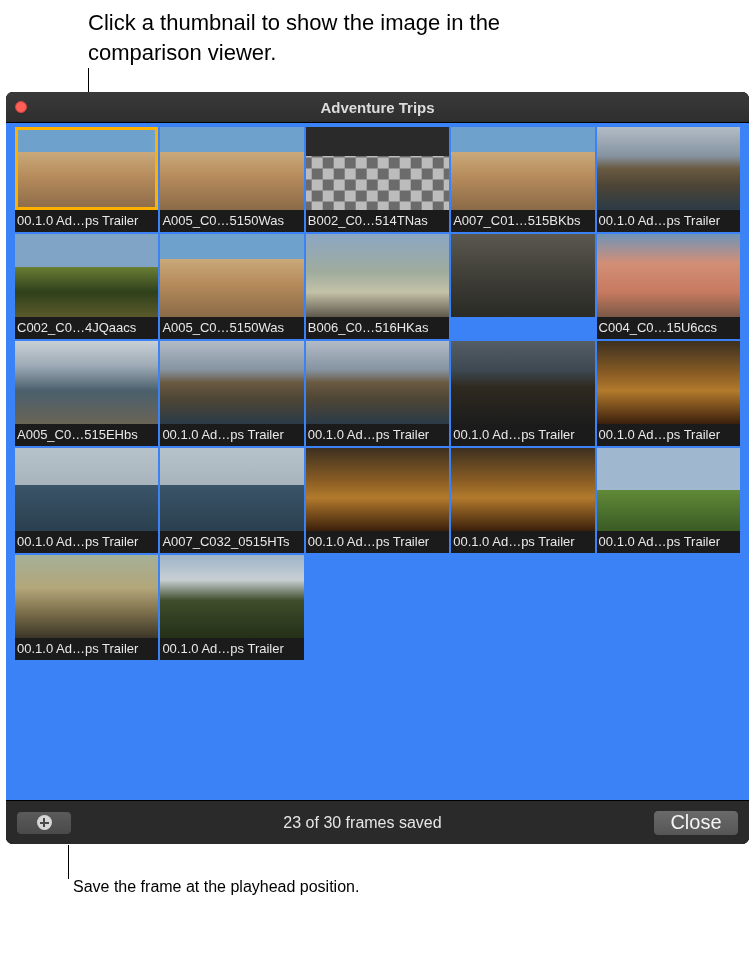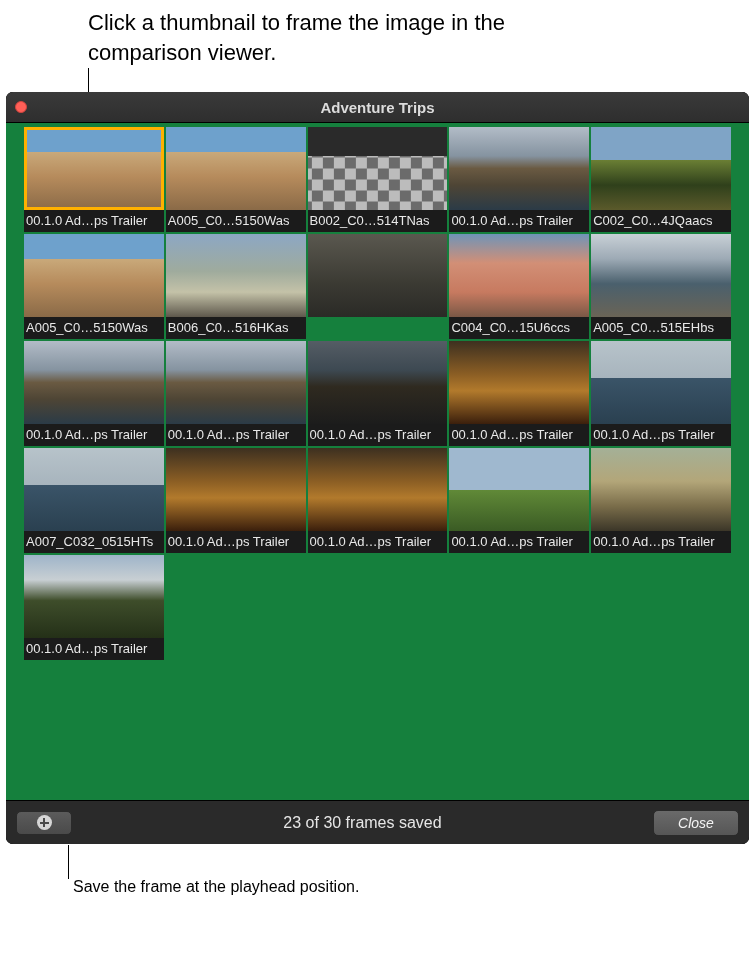--- a/index.html
+++ b/index.html
@@ -69,22 +69,22 @@
   .tl-btn { width: 12px; height: 12px; border-radius: 50%; }
   .tl-close { background: #ff5f57; border: 0.5px solid #d0443e; }
   .win-title {
     flex: 1;
     text-align: center;
     font-size: 15px;
     color: #dcdcdc;
     font-weight: bold;
   }
   .grid-area {
-    background: #15803d;
-    padding: 4px 18px;
+    background: #3b82f6;
+    padding: 4px 9px;
     flex: 1;
     overflow: auto;
   }
   .grid {
     display: grid;
     grid-template-columns: repeat(5, 1fr);
     gap: 2px 2px;
   }
   .thumb {
     position: relative;
@@ -170,31 +170,30 @@
     color: #e6e6e6;
     font-size: 16px;
   }
   .close-btn {
     min-width: 86px;
     height: 26px;
     background: linear-gradient(#6a6a6a,#565656);
     border: 1px solid #2a2a2a;
     border-radius: 5px;
     color: #f3f3f3;
-    font-size: 14px;
+    font-size: 20px;
     display:flex; align-items:center; justify-content:center;
     cursor:pointer;
     padding: 0 14px;
-    font-style: italic;
   }
 </style>
 </head>
 <body>
 
-<div class="annotation-top">Click a thumbnail to frame the image in the comparison viewer.</div>
+<div class="annotation-top">Click a thumbnail to show the image in the comparison viewer.</div>
 <div class="callout-line-top"></div>
 
 <div class="annotation-bottom">Save the frame at the playhead position.</div>
 <div class="callout-line-bottom"></div>
 
 <div class="window">
   <div class="titlebar">
     <div class="traffic">
       <div class="tl-btn tl-close"></div>
     </div>
@@ -207,20 +206,24 @@
           <div class="thumb-img im-buildings"></div>
           <div class="thumb-label">00.1.0 Ad…ps Trailer</div>
         </div>
         <div class="thumb">
           <div class="thumb-img im-buildings"></div>
           <div class="thumb-label">A005_C0…5150Was</div>
         </div>
         <div class="thumb">
           <div class="thumb-img im-checker"></div>
           <div class="thumb-label">B002_C0…514TNas</div>
+        </div>
+        <div class="thumb">
+          <div class="thumb-img im-buildings"></div>
+          <div class="thumb-label">A007_C01…515BKbs</div>
         </div>
         <div class="thumb">
           <div class="thumb-img im-cliff"></div>
           <div class="thumb-label">00.1.0 Ad…ps Trailer</div>
         </div>
         <div class="thumb">
           <div class="thumb-img im-trees"></div>
           <div class="thumb-label">C002_C0…4JQaacs</div>
         </div>
         <div class="thumb">

